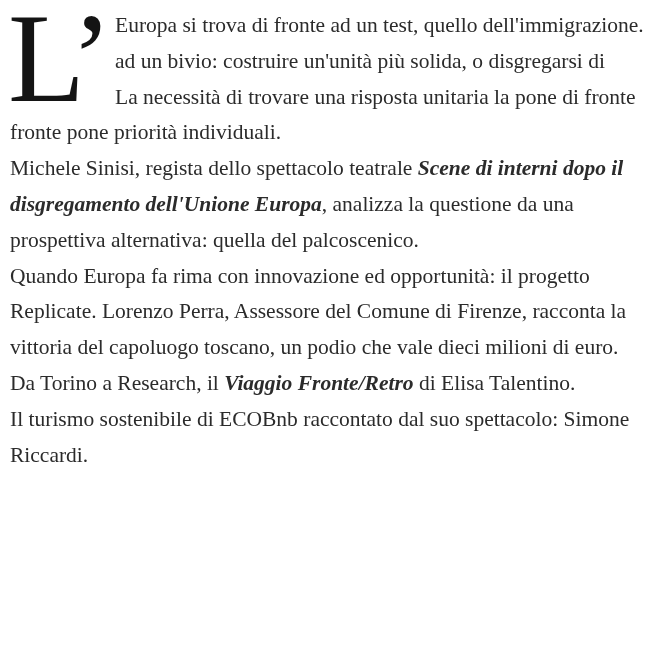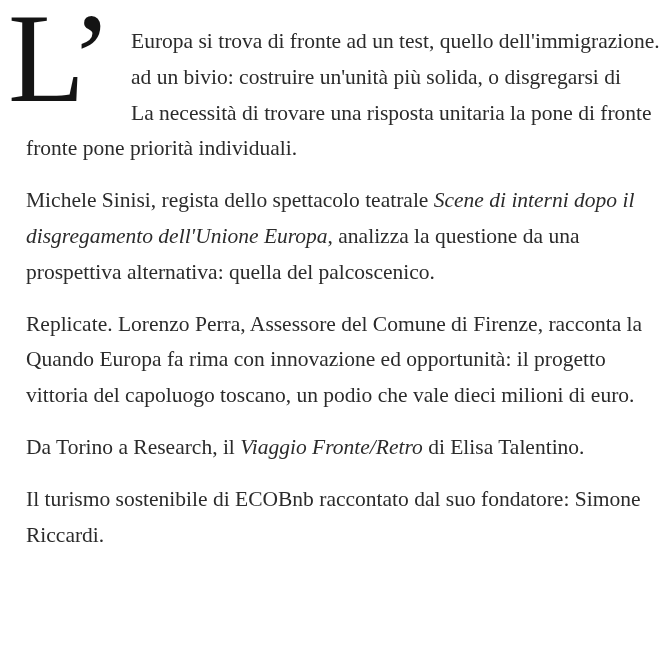--- a/index.html
+++ b/index.html
@@ -16,34 +16,34 @@
   }
   .article {
     box-sizing: border-box;
     padding: 8px 8px 0 10px;
     font-family: "Liberation Serif", "DejaVu Serif", serif;
     font-size: 21.5px;
     line-height: 35.8px;
     color: #2b2b2b;
   }
   .para {
-    margin: 16px;
+    margin: 0;
   }
   .line {
     white-space: nowrap;
   }
   .beside-drop {
     margin-left: 105px;
   }
   .seg {
     font-style: normal;
   }
   .seg.em {
     font-style: italic;
-    font-weight: 400;
+    font-weight: 700;
   }
   .dropcap {
     position: absolute;
     top: -4px;
     left: 8px;
     font-family: "Liberation Serif", "DejaVu Serif", serif;
     font-size: 126px;
     line-height: 1;
     letter-spacing: -3px;
     color: #141414;
@@ -61,27 +61,27 @@
         <div class="line beside-drop"><span class="seg">ad un bivio: costruire un'unità più solida, o disgregarsi di</span></div>
         <div class="line beside-drop"><span class="seg">La necessità di trovare una risposta unitaria la pone di fronte</span></div>
         <div class="line"><span class="seg">fronte pone priorità individuali.</span></div>
       </div>
       <div class="para">
         <div class="line"><span class="seg">Michele Sinisi, regista dello spettacolo teatrale </span><span class="seg em">Scene di interni dopo il</span></div>
         <div class="line"><span class="seg em">disgregamento dell'Unione Europa</span><span class="seg">, analizza la questione da una</span></div>
         <div class="line"><span class="seg">prospettiva alternativa: quella del palcoscenico.</span></div>
       </div>
       <div class="para">
+        <div class="line"><span class="seg">Quando Europa fa rima con innovazione ed opportunità: il progetto</span></div>
         <div class="line"><span class="seg">Replicate. Lorenzo Perra, Assessore del Comune di Firenze, racconta la</span></div>
-        <div class="line"><span class="seg">Quando Europa fa rima con innovazione ed opportunità: il progetto</span></div>
         <div class="line"><span class="seg">vittoria del capoluogo toscano, un podio che vale dieci milioni di euro.</span></div>
       </div>
       <div class="para">
         <div class="line"><span class="seg">Da Torino a Research, il </span><span class="seg em">Viaggio Fronte/Retro</span><span class="seg"> di Elisa Talentino.</span></div>
       </div>
       <div class="para">
-        <div class="line"><span class="seg">Il turismo sostenibile di ECOBnb raccontato dal suo fondatore: Simone</span></div>
+        <div class="line"><span class="seg">Il turismo sostenibile di ECOBnb raccontato dal suo spettacolo: Simone</span></div>
         <div class="line"><span class="seg">Riccardi.</span></div>
       </div>
       <div class="para">
       </div>
     </article>
 </div>
 
 </body></html>

